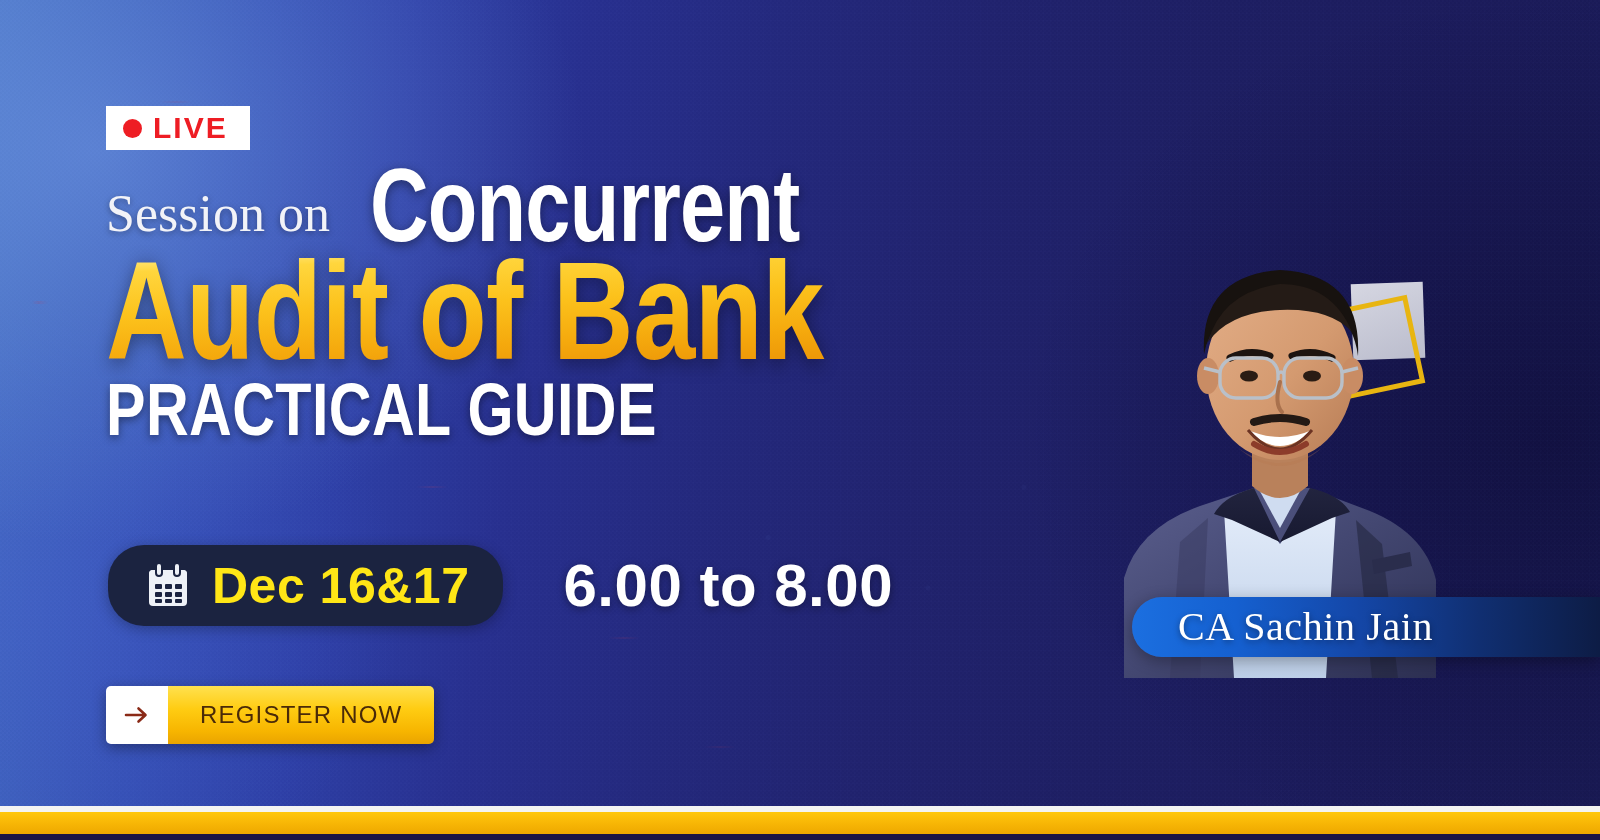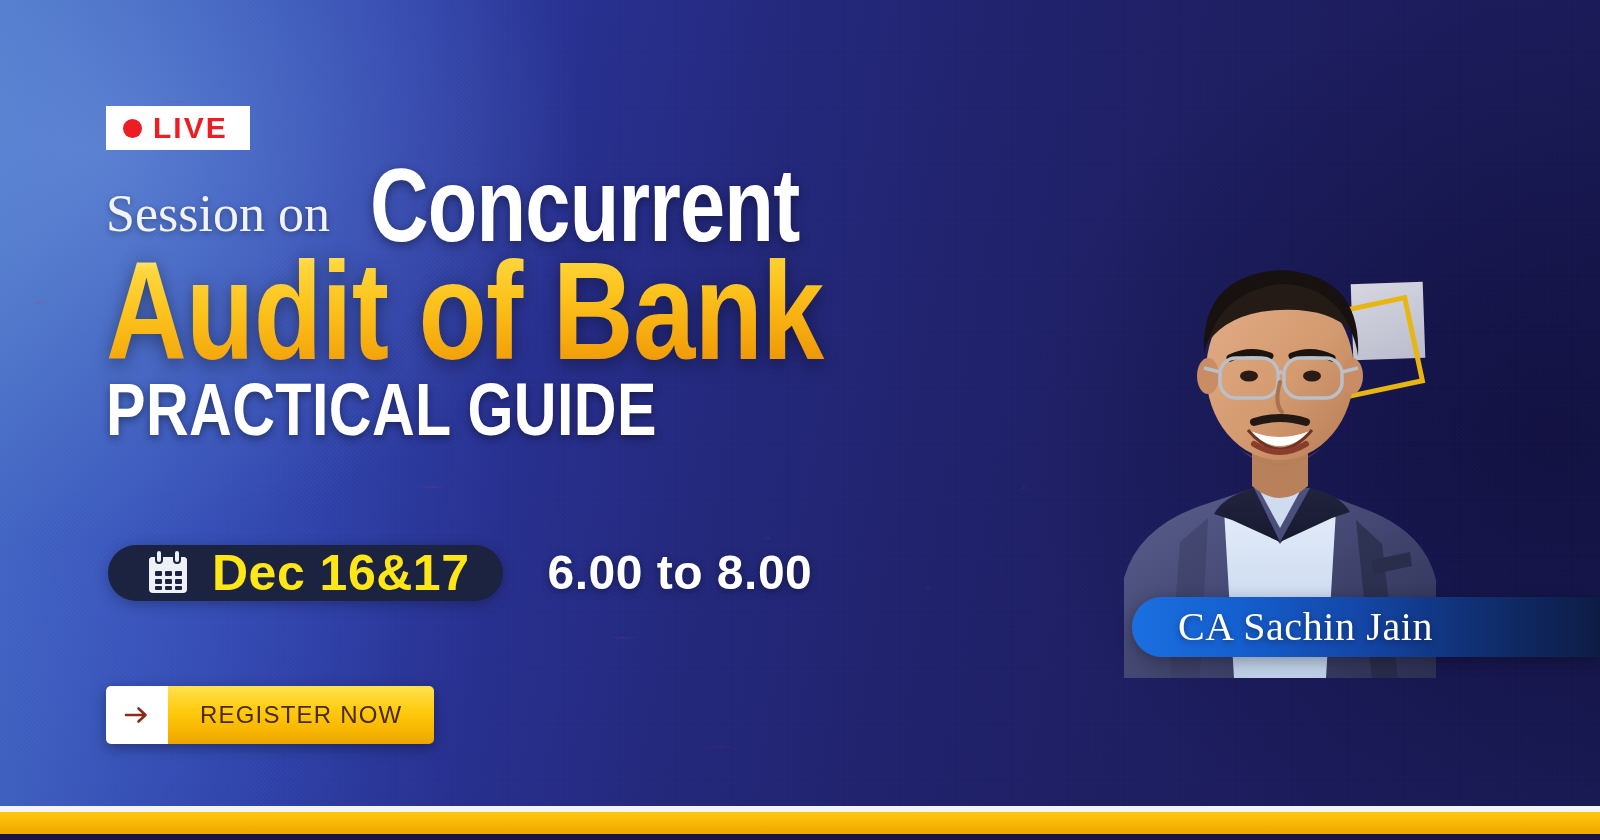--- a/index.html
+++ b/index.html
@@ -151,33 +151,33 @@
   
   .meta-row{
     position:absolute; left:108px; top:545px;
     display:flex; align-items:center;
   }
   .date-pill{
     display:flex; align-items:center; gap:22px;
     background:#1b2340;
     border-radius:36px;
     padding:12px 34px 12px 38px;
-    height:56px;
+    height:81px;
     box-shadow:0 3px 14px rgba(0,0,0,.28);
   }
   .cal-icon{ width:44px; height:46px; flex:none; display:block; }
   .date-text{
     font-family:"Liberation Sans Narrow","Liberation Sans", sans-serif;
     font-size:50px; font-weight:700; color:#ffe616;
     letter-spacing:.5px; line-height:1; white-space:nowrap;
   }
   .time-text{
-    margin-left:44px;
+    margin-left:60px;
     font-family:"Liberation Sans Narrow","Liberation Sans", sans-serif;
-    font-size:48px; font-weight:700; color:#ffffff;
+    font-size:60px; font-weight:700; color:#ffffff;
     letter-spacing:.5px; line-height:1; white-space:nowrap;
     text-shadow:0 2px 8px rgba(0,0,0,.40);
   }
 
   
   .cta{
     position:absolute; left:106px; top:686px;
     display:flex; align-items:stretch;
     height:58px;
     border-radius:5px; overflow:hidden;

